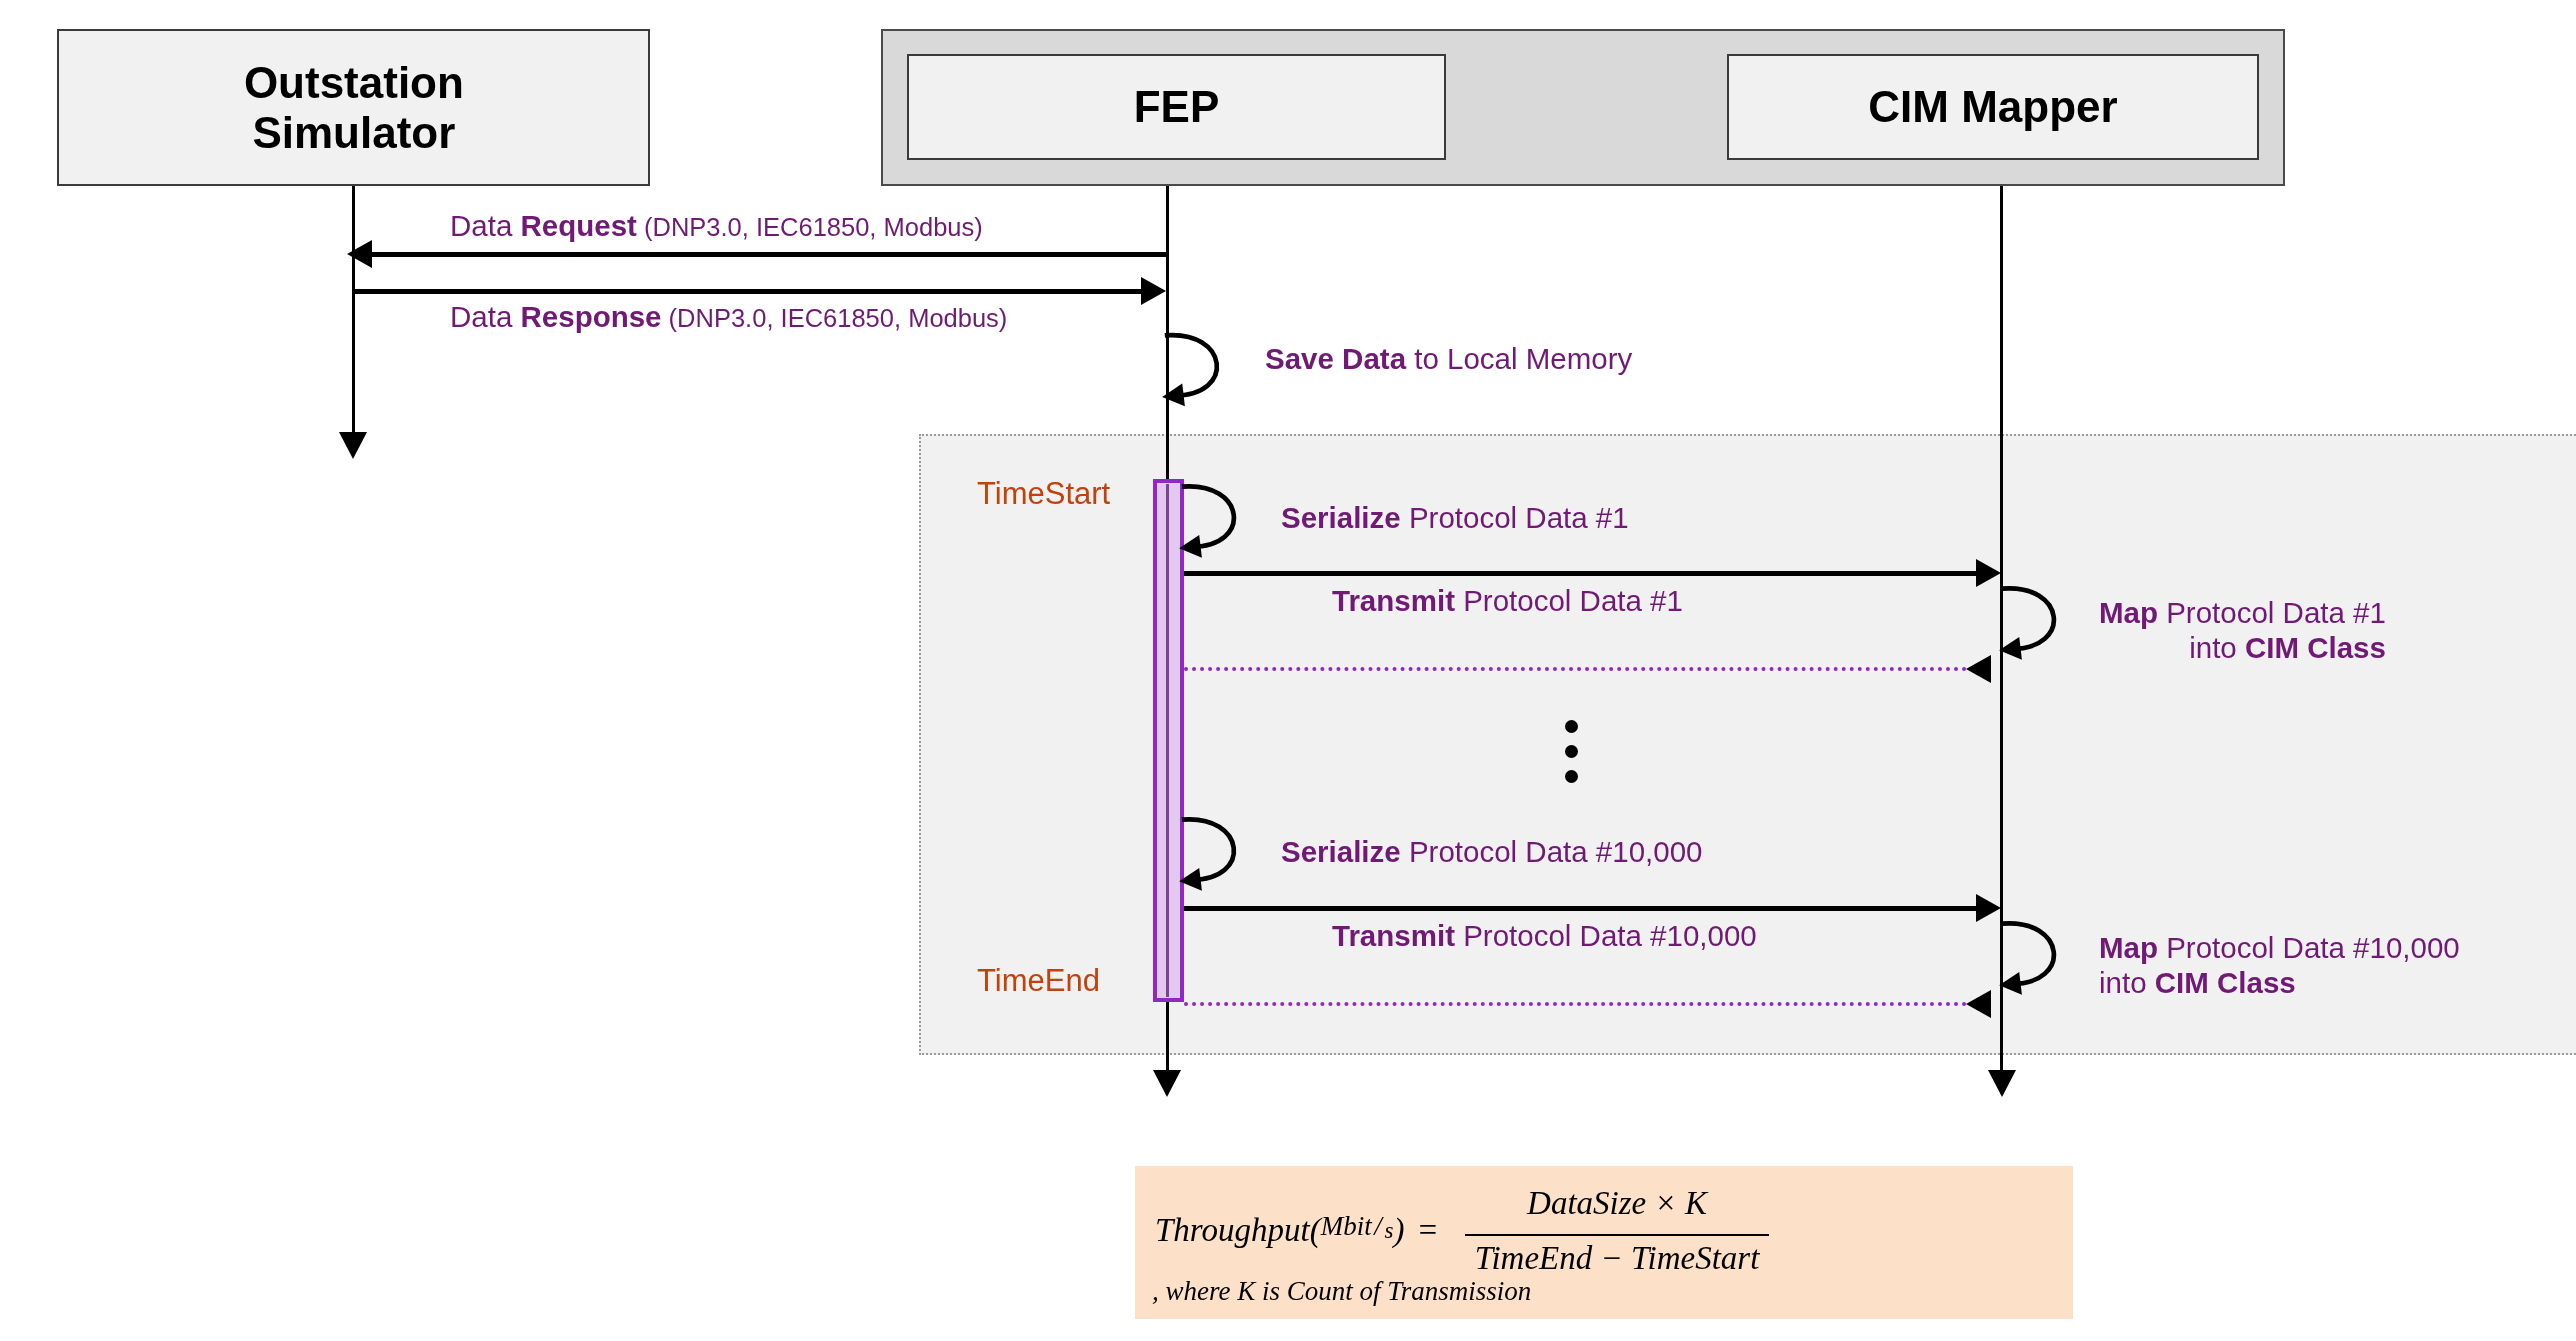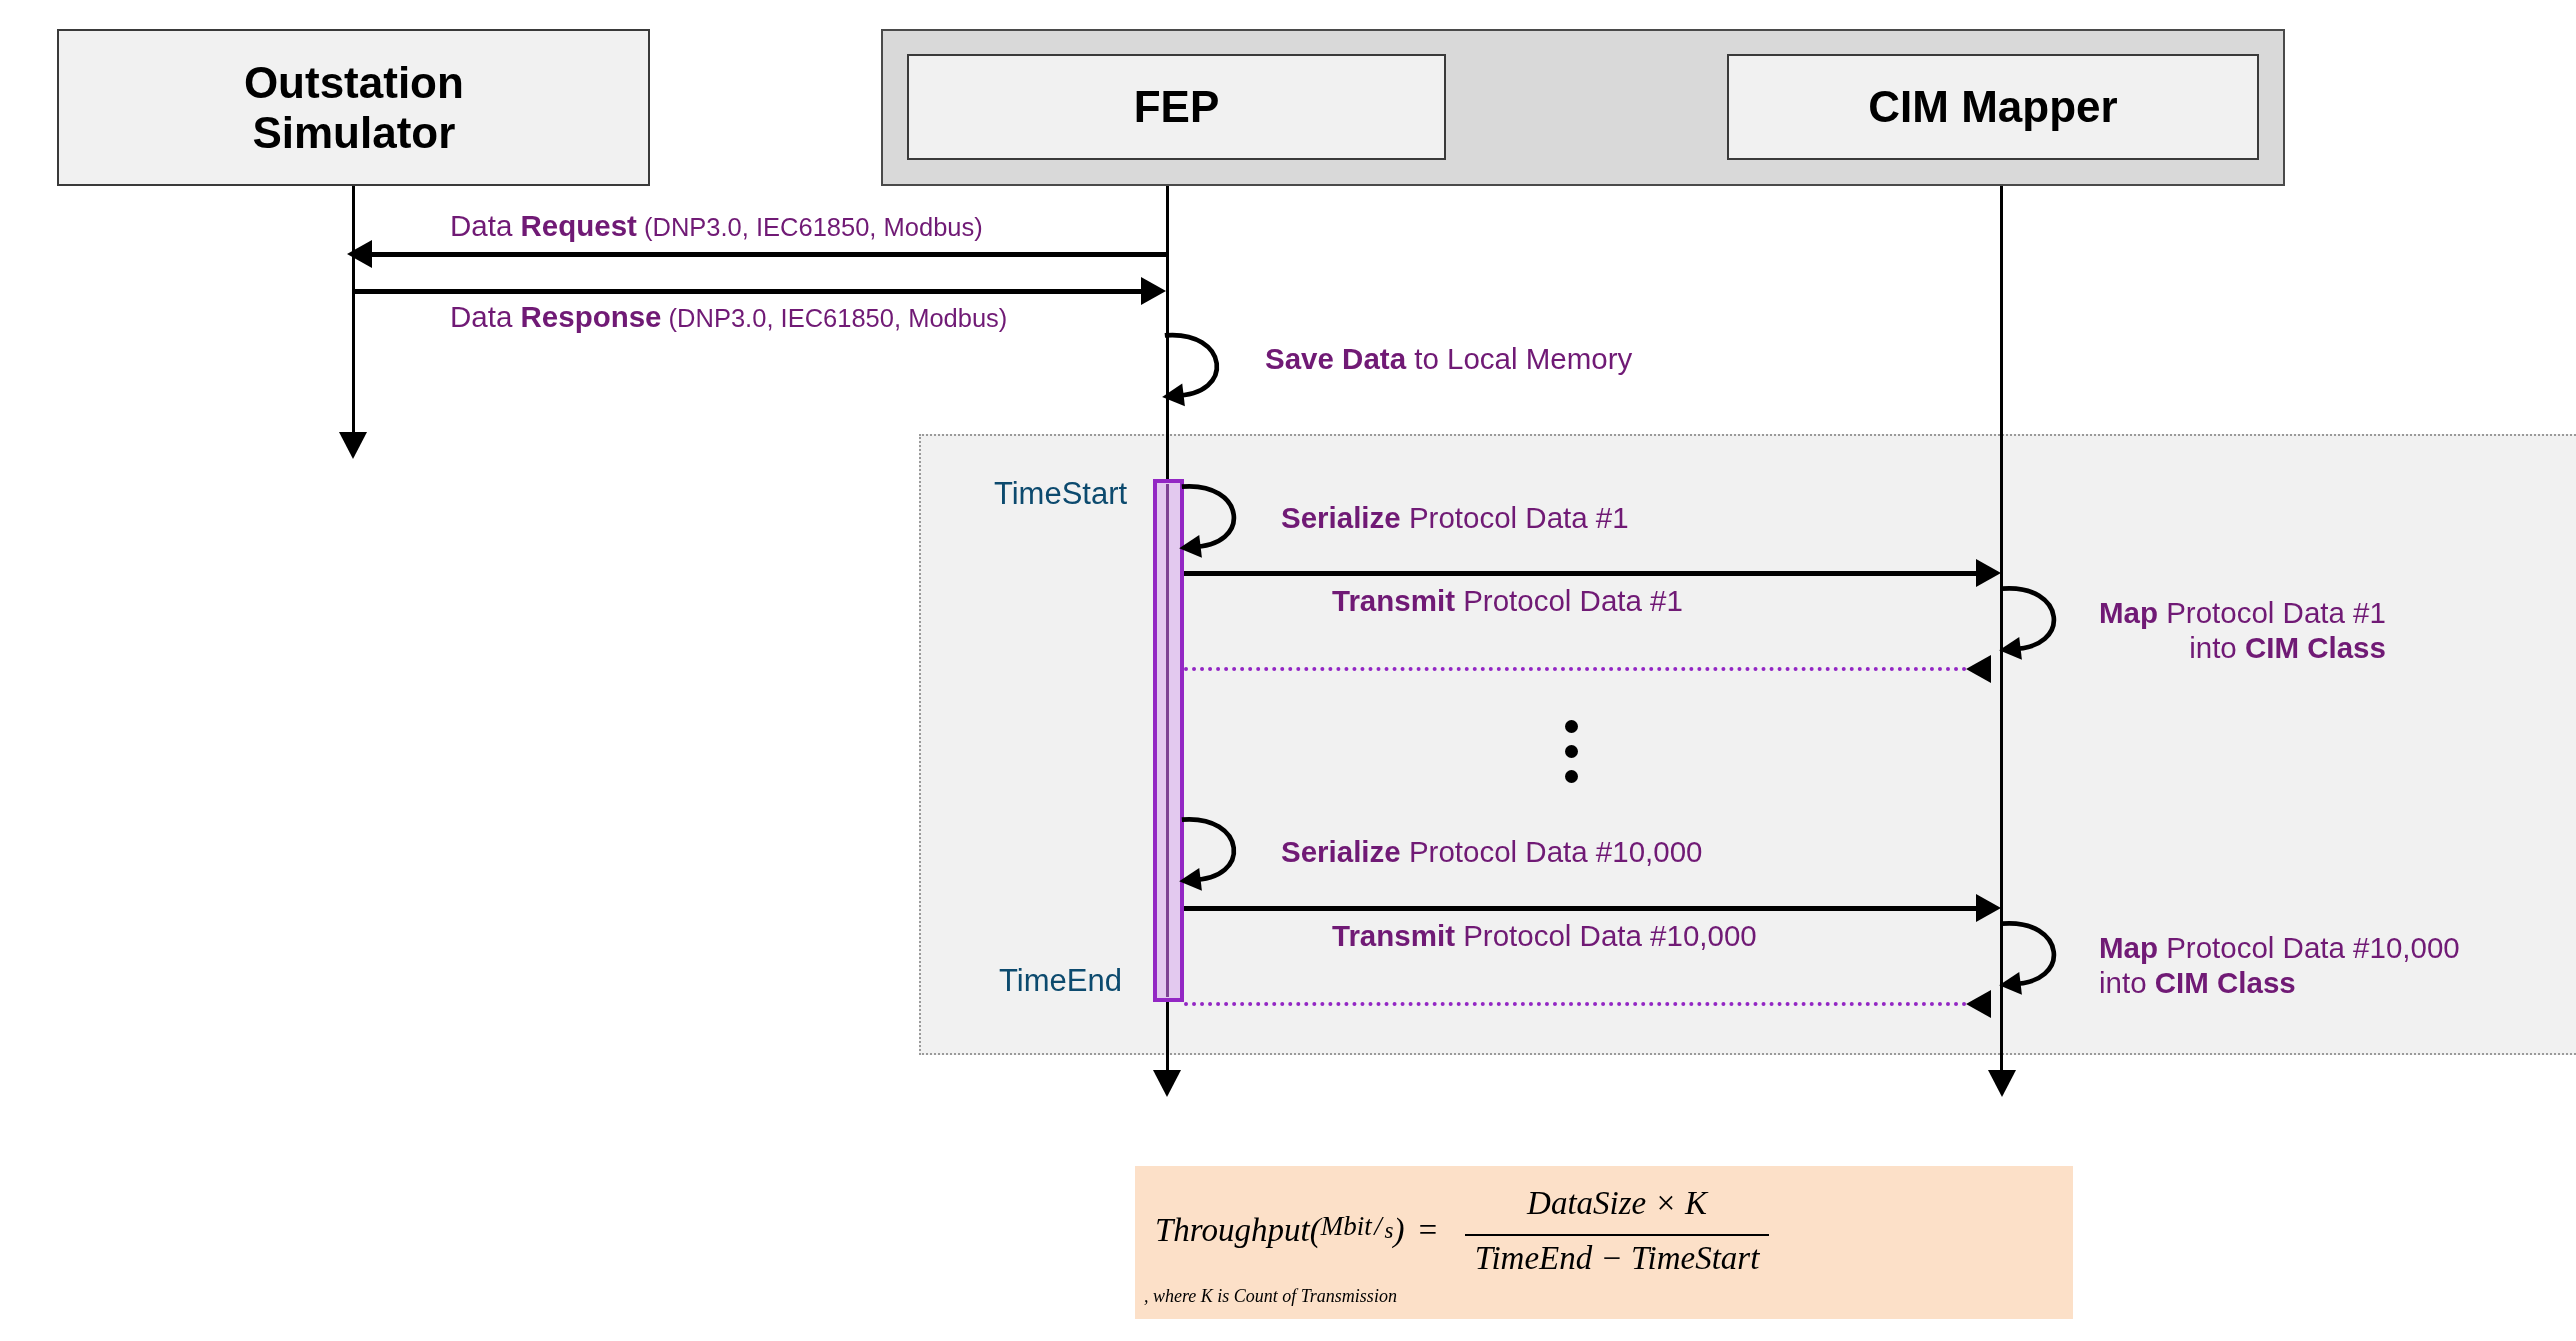--- a/index.html
+++ b/index.html
@@ -99,23 +99,23 @@
   #activation{
     position:absolute;
     left:1117px; top:479px; width:31px; height:523px;
     box-sizing:border-box;
     background:#e3c9ef;
     border:4.7px solid #9327c4;
   }
   .time-label{
     position:absolute;
     font-size:31px;
-    color:#0c4a6e;
+    color:#c2410c;
     white-space:nowrap;
-    text-align:center;
+    text-align:left;
   }
   
   .retline{
     position:absolute;
     height:0;
     border-top:4.7px dotted #9327c4;
   }
   
   .vdot{
     position:absolute;
@@ -151,22 +151,22 @@
   .sup-frac{
     display:inline-flex;
     align-items:flex-start;
     font-size:27px;
     transform:translateY(-4px);
   }
   .sup-frac .dv{ margin:0 2.7px; }
   .sub-s{ font-size:23px; transform:translateY(6.7px); }
   #formula-note{
     position:absolute;
-    left:9px; bottom:12px;
-    font-size:18px;
+    left:17px; bottom:12px;
+    font-size:27px;
     white-space:nowrap;
   }
 </style>
 </head>
 <body>
 
 <div id="stage">
 
   <div class="pbox" id="outstation-box">
     <div>

